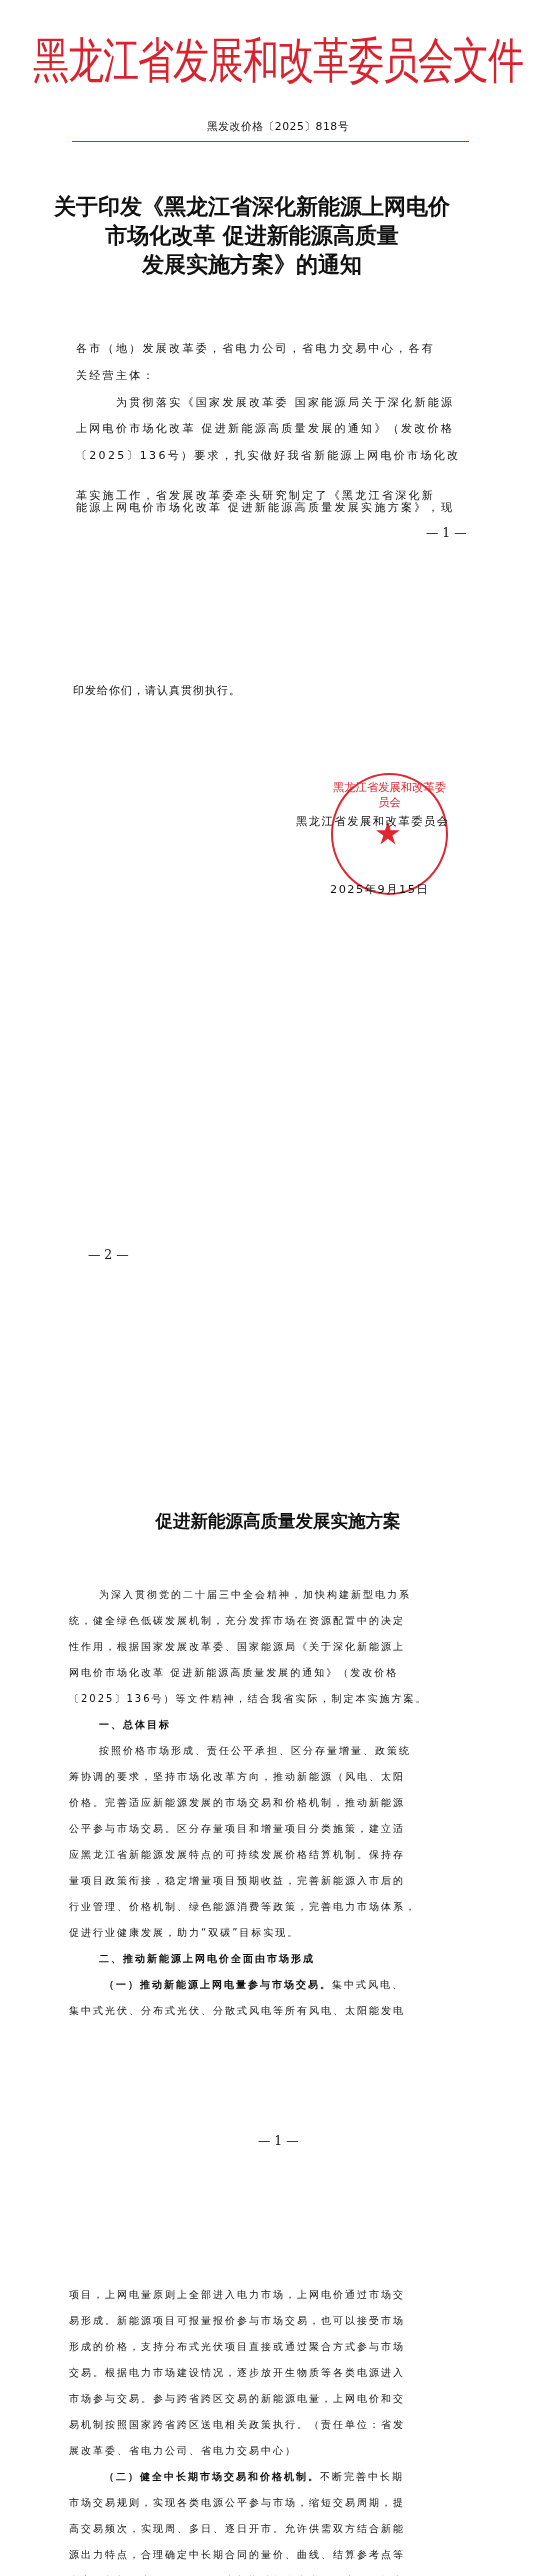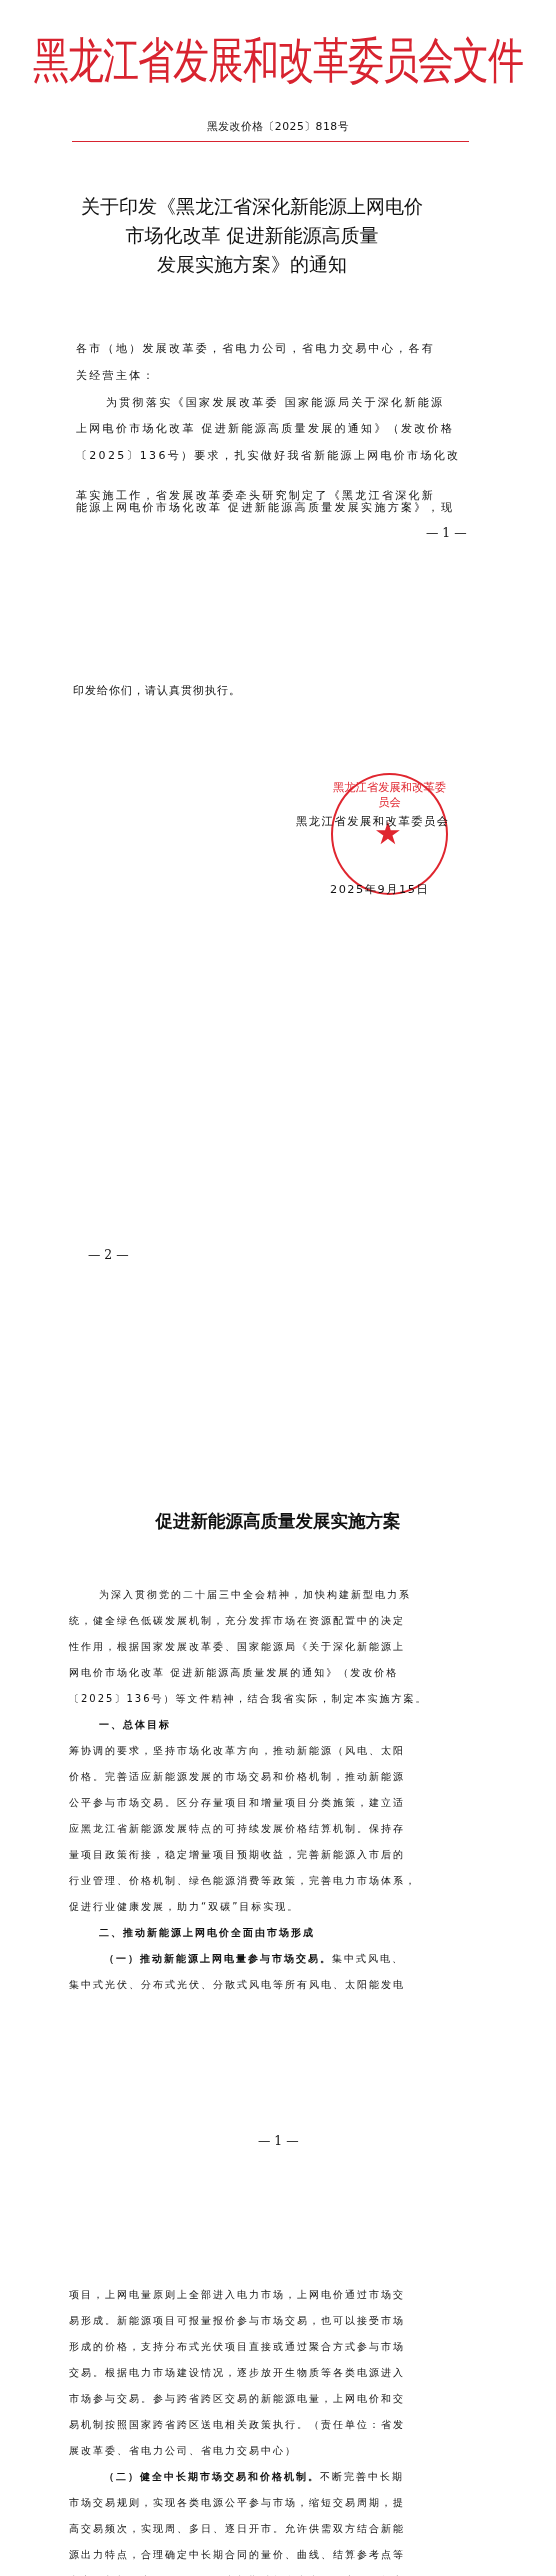--- a/index.html
+++ b/index.html
@@ -4,21 +4,21 @@
 <style>
   html, body { margin:0; padding:0; background:#ffffff; }
   body { width:556px; height:3736px; position:relative; overflow:hidden;
          font-family:"DejaVu Sans", sans-serif; color:#111; }
   .abs { position:absolute; }
   .masthead { left:0; width:556px; top:28px; text-align:center; color:#d8232f;
               font-family:"DejaVu Serif", serif; font-size:36px; letter-spacing:-1px;
               transform:scaleY(1.35); transform-origin:top center; }
   .docno { left:0; width:556px; top:120px; text-align:center; font-size:10.8px; letter-spacing:0.5px; }
   .redrule { left:72px; width:397px; top:141px; height:1px; background:#d8232f; }
-  .title1 { left:0; width:504px; text-align:center; font-weight:normal; font-size:19px; line-height:29px; }
+  .title1 { left:0; width:504px; text-align:center; font-weight:bold; font-size:22px; line-height:29px; }
   .body-line { font-size:11px; letter-spacing:2.3px; white-space:nowrap; }
   .p1 { left:76px; }
   .pagenum { font-family:"DejaVu Serif", serif; font-size:12.4px; }
   .seal { border:2.1px solid #e0262f; border-radius:50%; width:113px; height:118px; }
   .seal-star { color:#e0262f; font-size:31px; position:absolute; left:41px; top:40px; }
   .seal-text { position:absolute; left:0; top:5.2px; width:113px; text-align:center; color:#e0262f; font-size:11.3px; }
   .sign { font-size:11.3px; letter-spacing:1.5px; }
   .title2 { left:0; width:556px; text-align:center; font-weight:bold; font-size:17.5px; line-height:28px;
             font-family:"DejaVu Serif", serif; }
   .plan { left:69px; width:417px; font-size:10px; line-height:26px; letter-spacing:2px; }
@@ -35,21 +35,21 @@
 
 <div class="abs title1" style="top:192px;">
   <div>关于印发《黑龙江省深化新能源上网电价</div>
   <div>市场化改革 促进新能源高质量</div>
   <div>发展实施方案》的通知</div>
 </div>
 
 <div class="abs body-line p1" style="top:341px;">各市（地）发展改革委，省电力公司，省电力交易中心，各有</div>
 <div class="abs body-line p1" style="top:368px;">关经营主体：</div>
 
-<div class="abs body-line" style="left:106px; top:395px;">为贯彻落实《国家发展改革委 国家能源局关于深化新能源</div>
+<div class="abs body-line" style="left:116px; top:395px;">为贯彻落实《国家发展改革委 国家能源局关于深化新能源</div>
 <div class="abs body-line p1" style="top:421px;">上网电价市场化改革 促进新能源高质量发展的通知》（发改价格</div>
 <div class="abs body-line p1" style="top:448px;">〔2025〕136号）要求，扎实做好我省新能源上网电价市场化改</div>
 <div class="abs body-line p1" style="top:464px;margin-top:24px;">革实施工作，省发展改革委牵头研究制定了《黑龙江省深化新</div>
 <div class="abs body-line p1" style="top:500px;">能源上网电价市场化改革 促进新能源高质量发展实施方案》，现</div>
 
 <div class="abs pagenum" style="left:426px; top:525px;">— 1 —</div>
 
 <div class="abs body-line" style="left:73px; top:683px; letter-spacing:1px;">印发给你们，请认真贯彻执行。</div>
 
 <div class="abs seal" style="left:331px; top:773px;">
@@ -65,20 +65,21 @@
   <div>促进新能源高质量发展实施方案</div>
 </div>
 
 <div class="abs plan" style="top:1582px;">
   <p style="padding-left:30px;">为深入贯彻党的二十届三中全会精神，加快构建新型电力系</p>
   <p>统，健全绿色低碳发展机制，充分发挥市场在资源配置中的决定</p>
   <p>性作用，根据国家发展改革委、国家能源局《关于深化新能源上</p>
   <p>网电价市场化改革 促进新能源高质量发展的通知》（发改价格</p>
   <p>〔2025〕136号）等文件精神，结合我省实际，制定本实施方案。</p>
   <p class="h1" style="padding-left:30px;">一、总体目标</p>
+  <p style="padding-left:30px;">按照价格市场形成、责任公平承担、区分存量增量、政策统</p>
   <p>筹协调的要求，坚持市场化改革方向，推动新能源（风电、太阳</p>
   <p>价格。完善适应新能源发展的市场交易和价格机制，推动新能源</p>
   <p>公平参与市场交易。区分存量项目和增量项目分类施策，建立适</p>
   <p>应黑龙江省新能源发展特点的可持续发展价格结算机制。保持存</p>
   <p>量项目政策衔接，稳定增量项目预期收益，完善新能源入市后的</p>
   <p>行业管理、价格机制、绿色能源消费等政策，完善电力市场体系，</p>
   <p>促进行业健康发展，助力“双碳”目标实现。</p>
   <p class="h1" style="padding-left:30px;">二、推动新能源上网电价全面由市场形成</p>
   <p class="h2" style="padding-left:35px;"><b>（一）推动新能源上网电量参与市场交易。</b><span>集中式风电、</span></p>
   <p>集中式光伏、分布式光伏、分散式风电等所有风电、太阳能发电</p>

